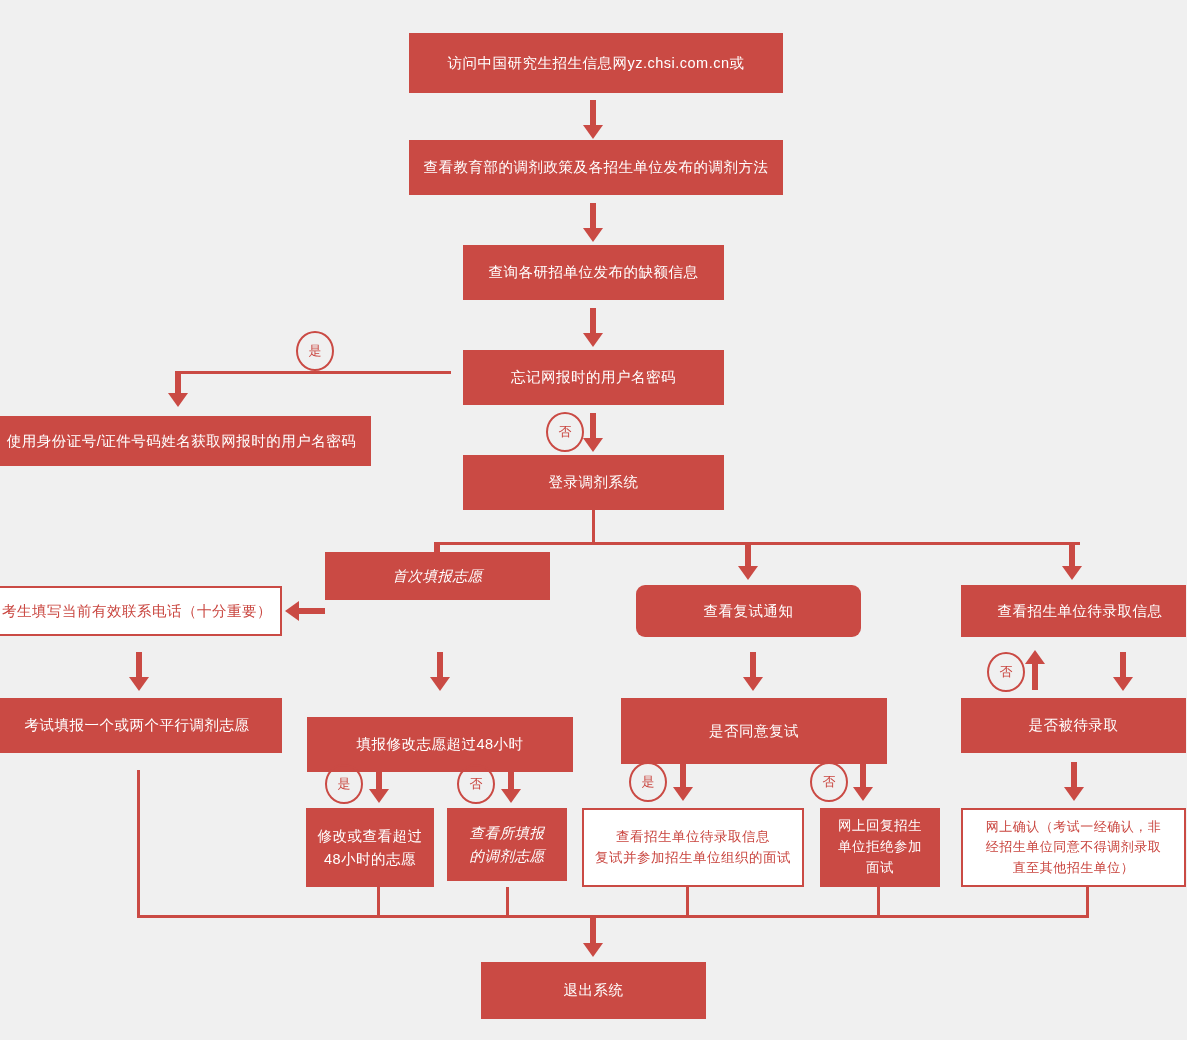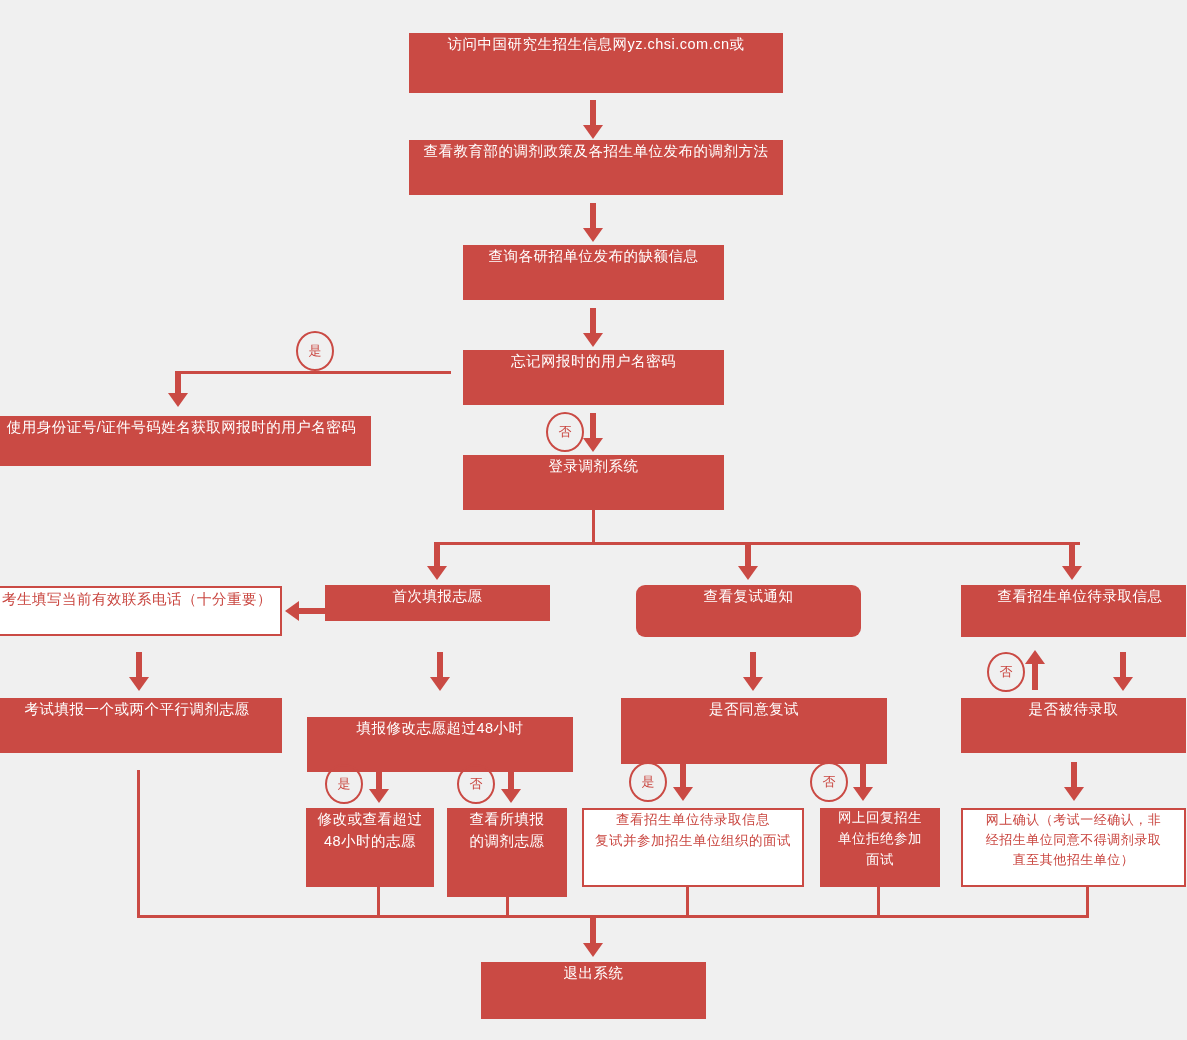--- a/index.html
+++ b/index.html
@@ -14,20 +14,21 @@
     height: 1040px;
     background: #f0f0f0;
     font-family: "Liberation Sans", "DejaVu Sans", sans-serif;
     overflow: hidden;
   }
   
   .box {
     position: absolute;
     box-sizing: border-box;
     display: flex;
+    align-items: center;
     justify-content: center;
     text-align: center;
     line-height: 1.55;
     letter-spacing: .5px;
   }
   .box.filled {
     background: #ca4a44;
     color: #ffffff;
     font-size: 14.5px;
     font-weight: 400;
@@ -182,21 +183,21 @@
   </div>
   <div class="dn-arrow" style="left:738px; top:542px; width:20px; height:38px;">
     <div class="shaft" style="height:24px;"></div>
     <div class="head" style="top:24px;"></div>
   </div>
   <div class="dn-arrow" style="left:1062px; top:542px; width:20px; height:38px;">
     <div class="shaft" style="height:24px;"></div>
     <div class="head" style="top:24px;"></div>
   </div>
 
-  <div class="box filled" style="left:325px; top:585px; width:225px; height:36px;">
+  <div class="box filled" style="left:325px; top:552px; width:225px; height:48px;font-style:italic;">
     <span class="txt">首次填报志愿</span>
   </div>
 
   <div class="box filled" style="left:636px; top:585px; width:225px; height:52px;border-radius:9px;">
     <span class="txt">查看复试通知</span>
   </div>
 
   <div class="box filled" style="left:961px; top:585px; width:225px; height:52px;padding-left:13px;">
     <span class="txt">查看招生单位待录取信息</span>
   </div>
@@ -286,21 +287,21 @@
   <div class="dn-arrow" style="left:1064px; top:762px; width:20px; height:38px;">
     <div class="shaft" style="height:25px;"></div>
     <div class="head" style="top:25px;"></div>
   </div>
 
   <div class="box filled" style="left:306px; top:808px; width:128px; height:79px;">
     <span class="txt">修改或查看超过
 48小时的志愿</span>
   </div>
 
-  <div class="box filled" style="left:447px; top:808px; width:120px; height:89px;">
+  <div class="box filled" style="left:447px; top:808px; width:120px; height:73px;font-style:italic;">
     <span class="txt">查看所填报
 的调剂志愿</span>
   </div>
 
   <div class="box outlined" style="left:582px; top:808px; width:222px; height:79px; font-size:13.5px;">
     <span class="txt">查看招生单位待录取信息
 复试并参加招生单位组织的面试</span>
   </div>
 
   <div class="box filled" style="left:820px; top:808px; width:120px; height:79px; font-size:13.5px;">

